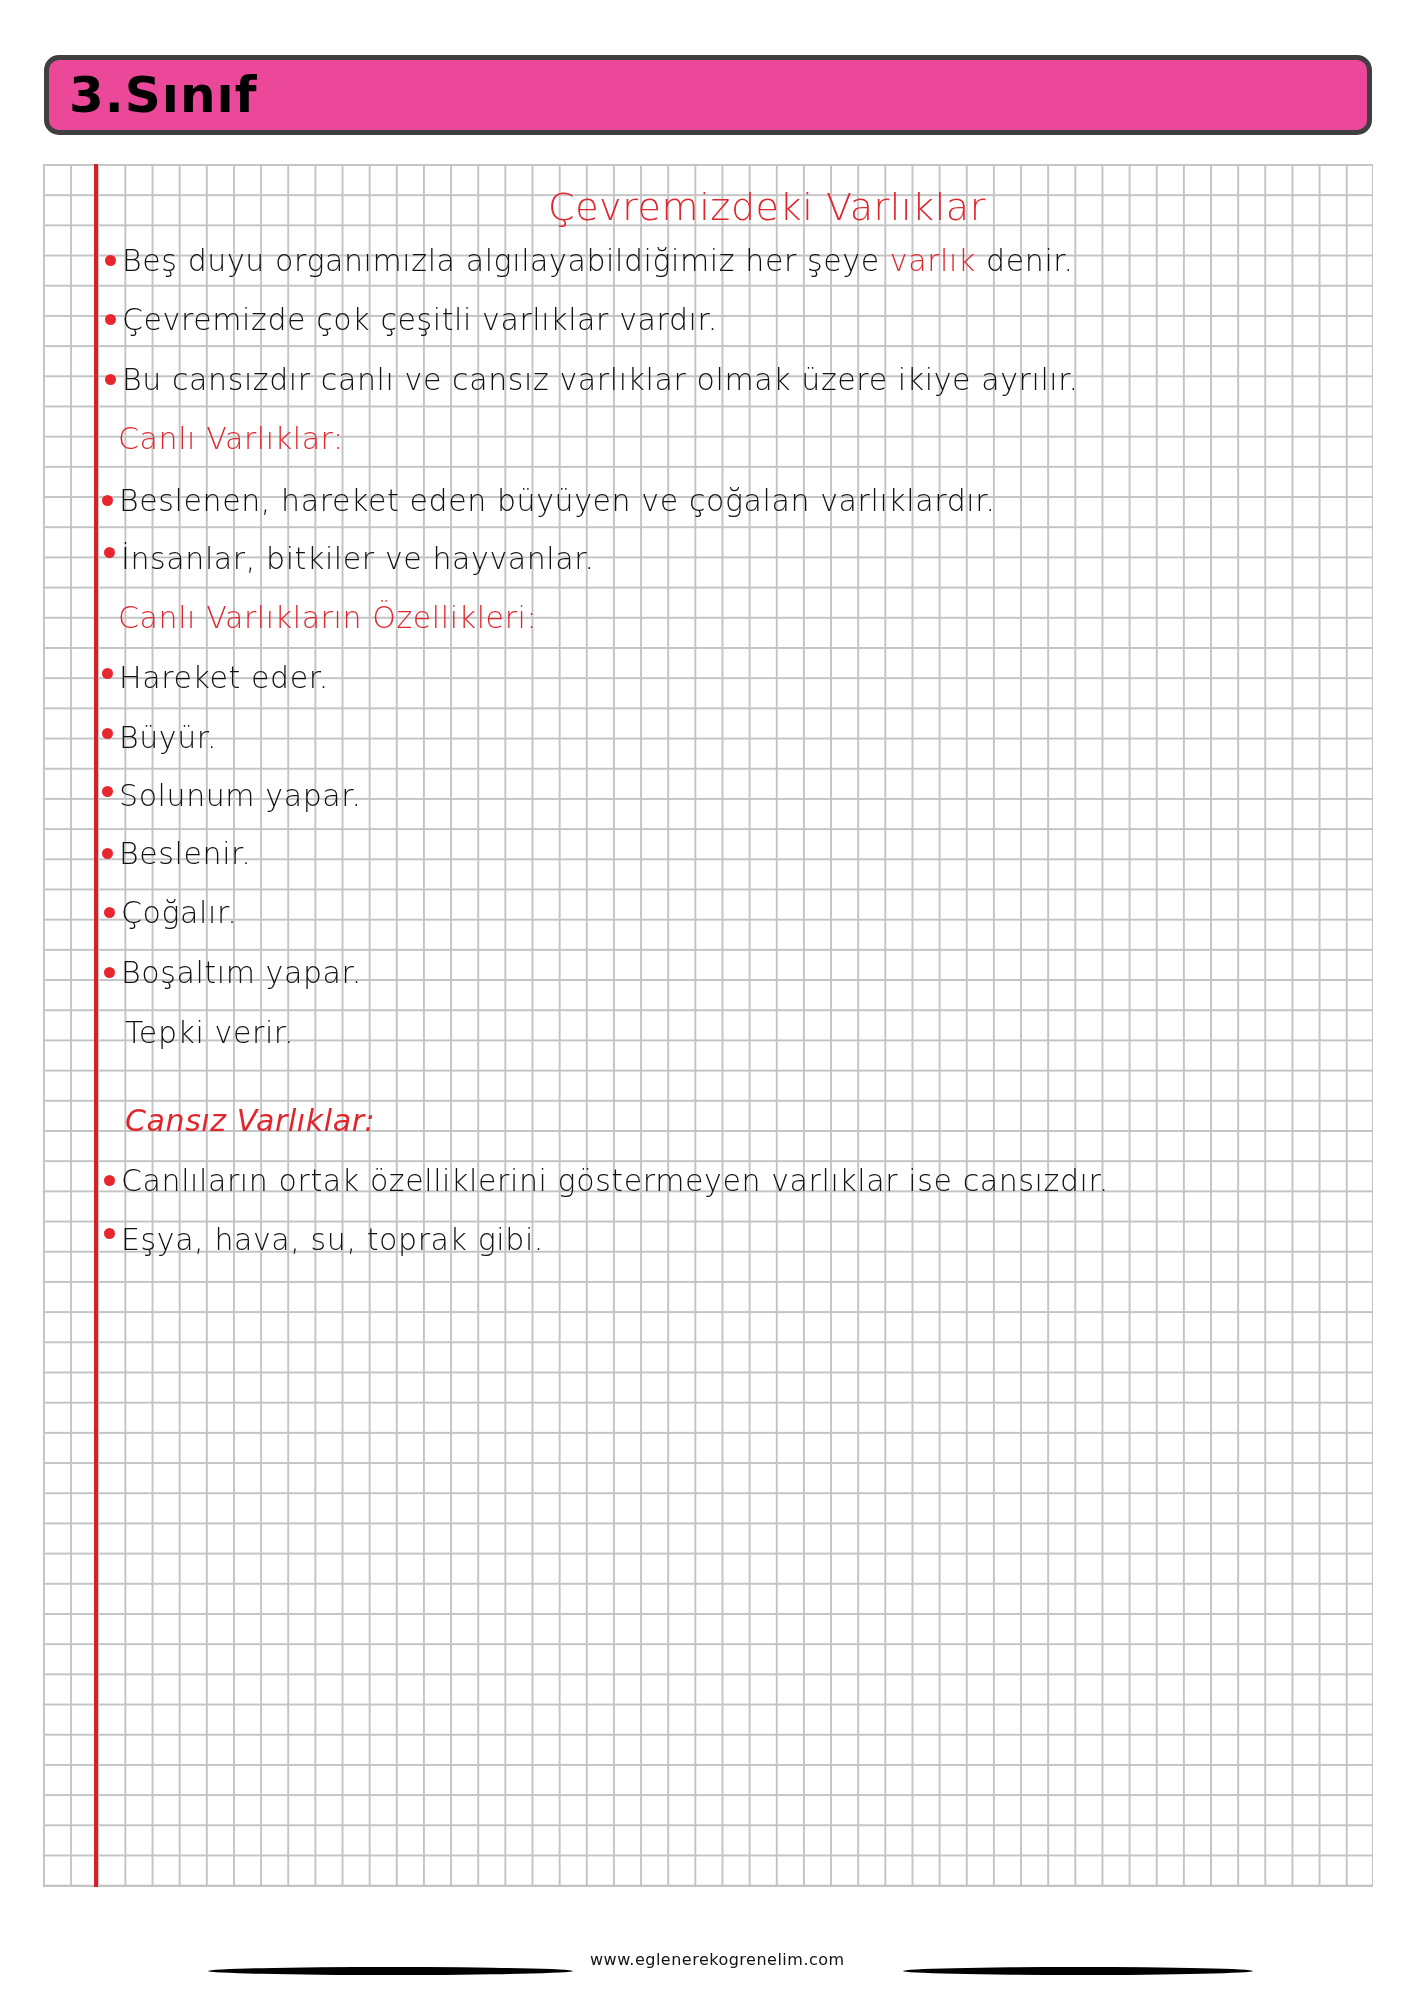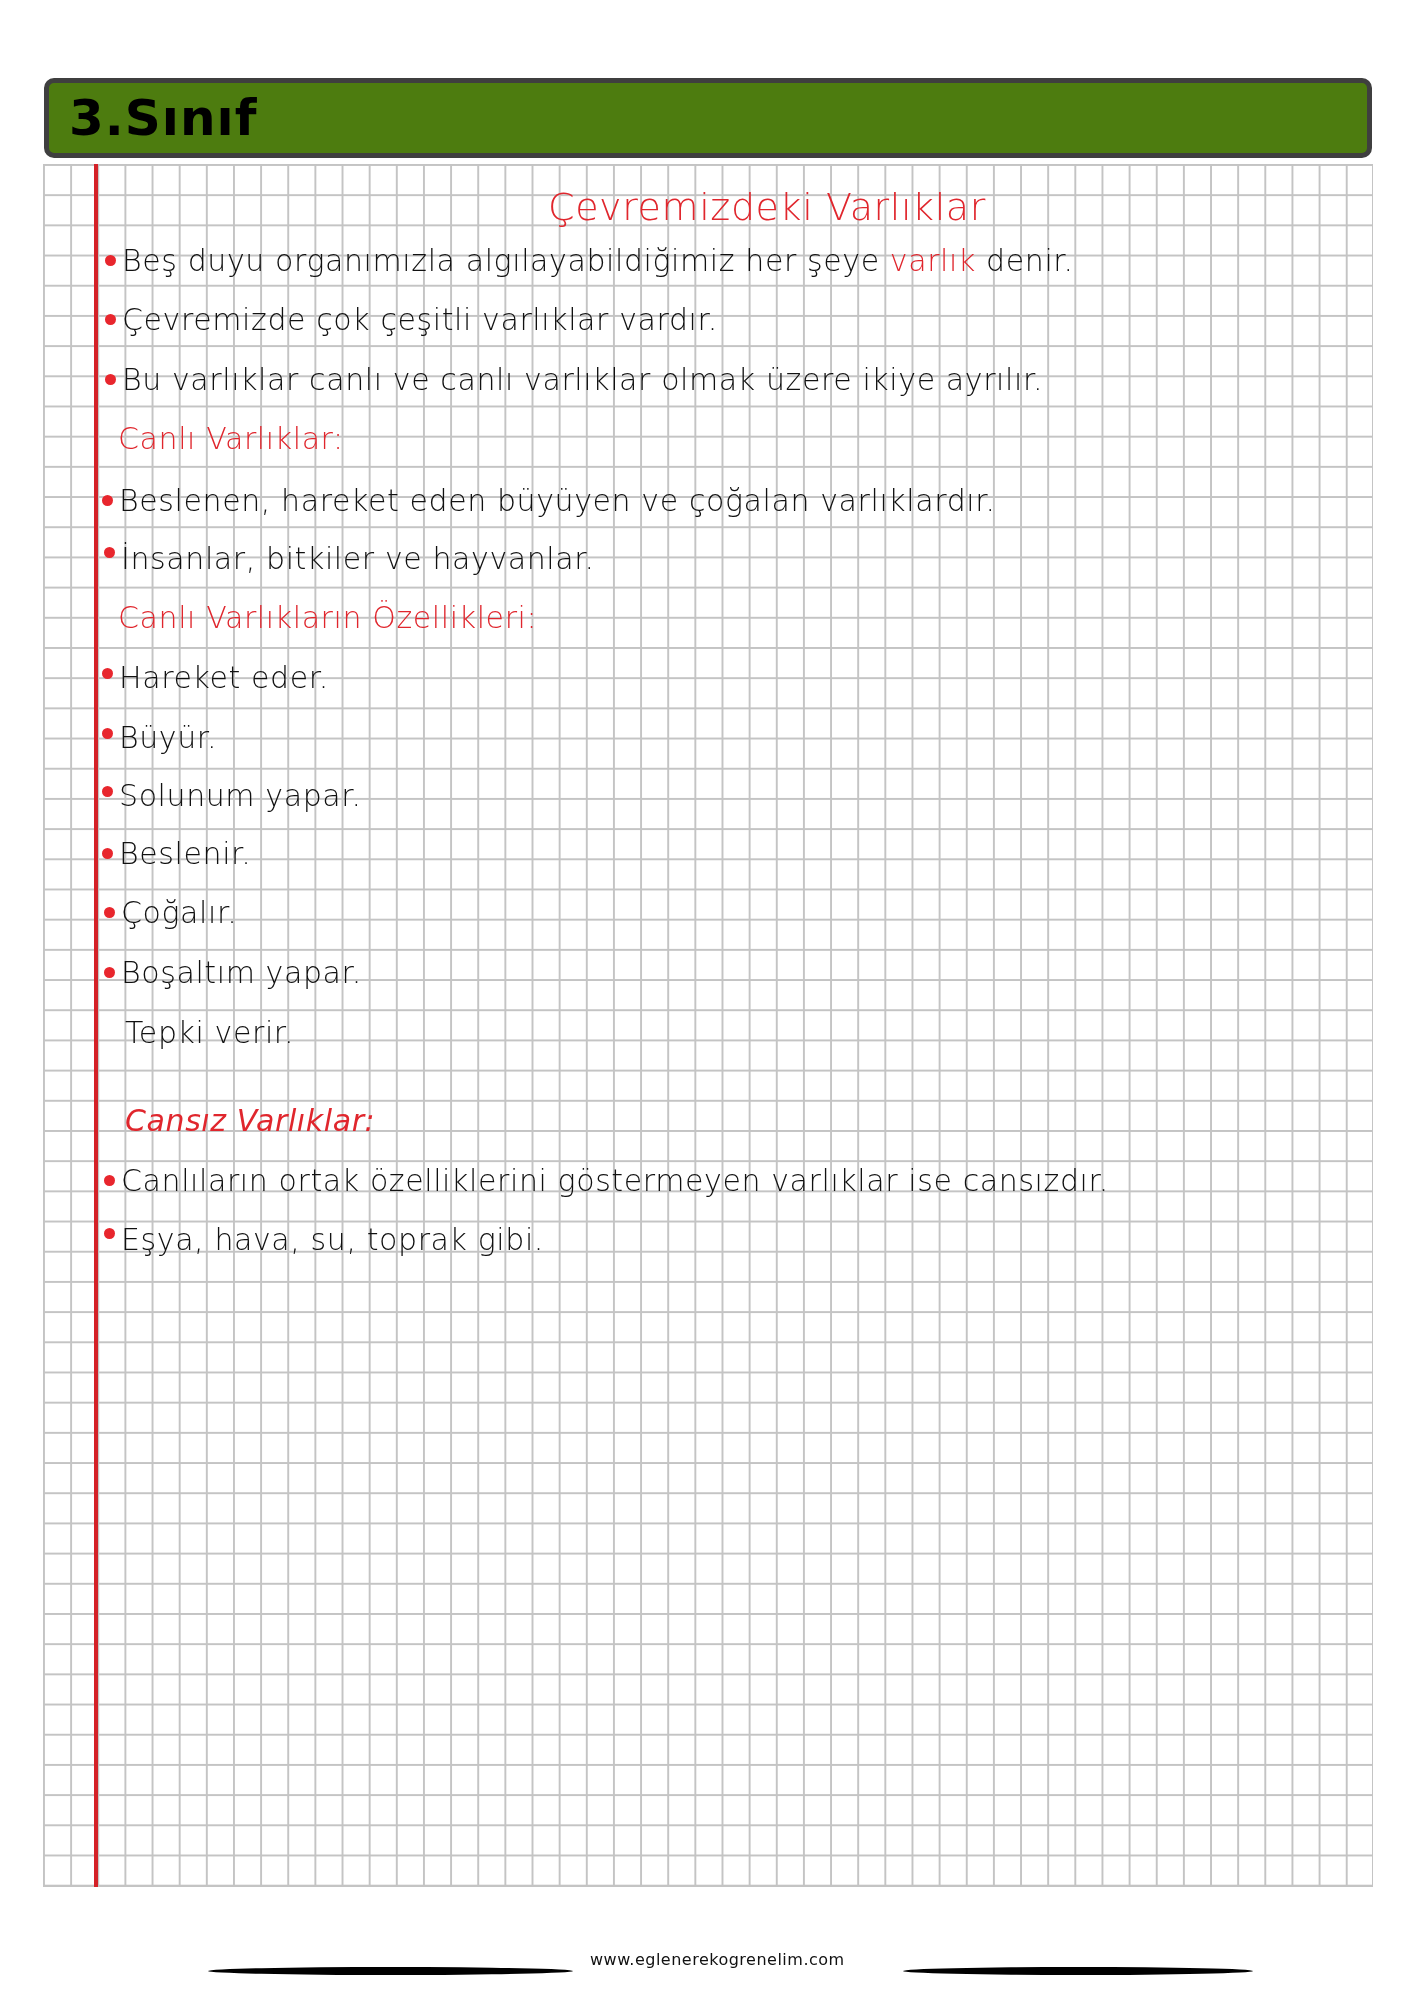--- a/index.html
+++ b/index.html
@@ -1,19 +1,19 @@
 <!DOCTYPE html>
 <html><head>
 <meta charset="utf-8">
 <style>
   html, body { margin:0; padding:0; background:#ffffff; }
   body { width:1414px; height:2000px; position:relative; overflow:hidden;
          font-family:"DejaVu Sans", sans-serif; color:#111; }
   .header-box { position:absolute; left:44px; top:55px; width:1328px; height:80px;
-                border:5px solid #3f3f3f; border-radius:10px; box-sizing:border-box; background:#4d7c0f;margin-top:23px; }
+                border:5px solid #3f3f3f; border-radius:15px; box-sizing:border-box; background:#ec4899; }
   .header-title { position:absolute; left:20px; top:6px; font-size:50px; font-weight:bold;
                   letter-spacing:1px; color:#000; font-family:"DejaVu Sans", sans-serif; }
   .grid { position:absolute; left:43px; top:164px; width:1330px; height:1723px;
           background-color:#fff;
           background-image:
             linear-gradient(to right, #c4c4c4 1.5px, transparent 1.5px),
             linear-gradient(to bottom, #c4c4c4 1.5px, transparent 1.5px);
           background-size:27.15px 30.2px;
           border-right:1.5px solid #c4c4c4; border-bottom:1.5px solid #c4c4c4; box-sizing:border-box; }
   .margin-line { position:absolute; left:94px; top:164px; width:4px; height:1723px; background:#d42127; }
@@ -39,21 +39,21 @@
 
 <div class="line center-title" style="left:548px; top:188px;">Çevremizdeki Varlıklar</div>
 
 <div class="line" style="left:105px; top:246px;">
   <span class="bullet"></span><span>Beş duyu organımızla algılayabildiğimiz her şeye </span><span class="hl">varlık</span><span> denir.</span>
 </div>
 <div class="line" style="left:105px; top:305px;">
   <span class="bullet"></span><span>Çevremizde çok çeşitli varlıklar vardır.</span>
 </div>
 <div class="line" style="left:105px; top:365px;">
-  <span class="bullet"></span><span>Bu varlıklar canlı ve canlı varlıklar olmak üzere ikiye ayrılır.</span>
+  <span class="bullet"></span><span>Bu cansızdır canlı ve cansız varlıklar olmak üzere ikiye ayrılır.</span>
 </div>
 
 <div class="line heading" style="left:118px; top:424px;">Canlı Varlıklar:</div>
 
 <div class="line" style="left:102px; top:486px;">
   <span class="bullet"></span><span>Beslenen, hareket eden büyüyen ve çoğalan varlıklardır.</span>
 </div>
 <div class="line" style="left:104px; top:544px;">
   <span class="bullet" style="top:-8px;"></span><span>İnsanlar, bitkiler ve hayvanlar.</span>
 </div>

